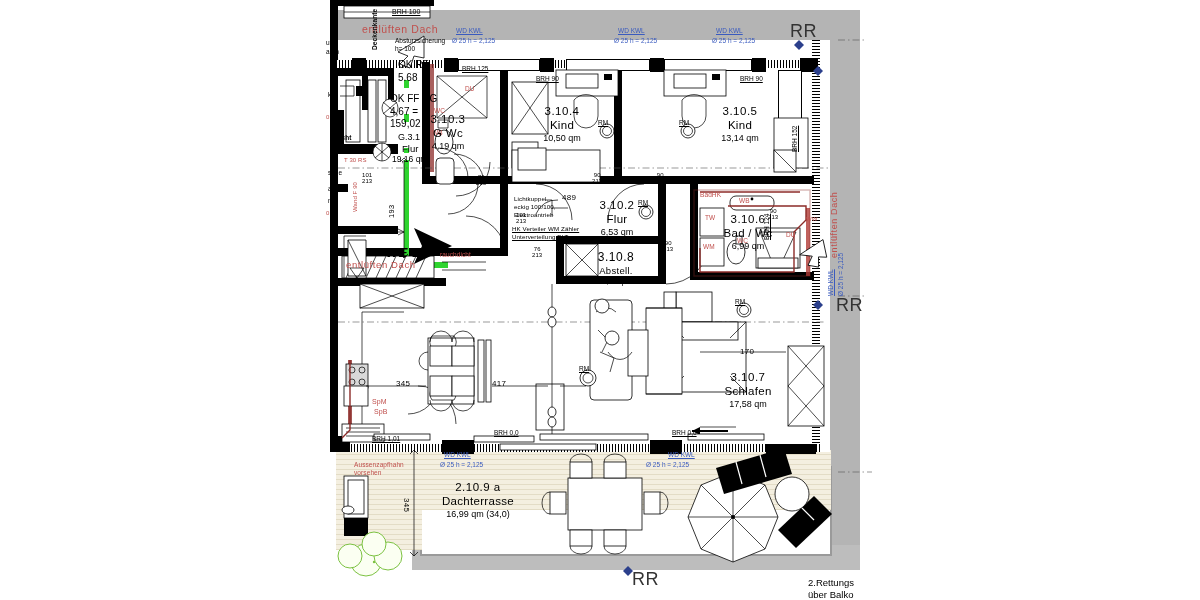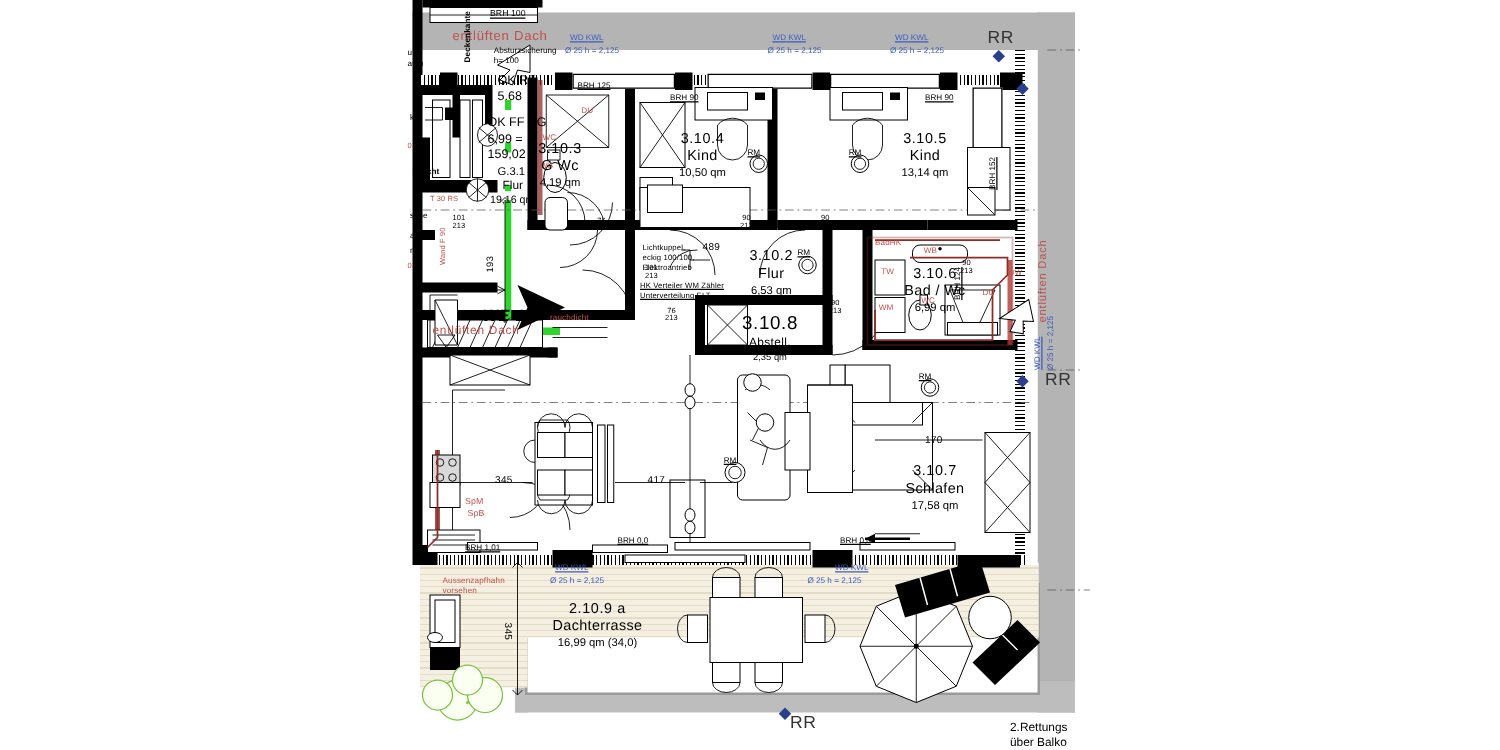--- a/index.html
+++ b/index.html
@@ -36,21 +36,21 @@
   .tiny{font-size:5.2px;letter-spacing:.1px;}
   .tiny6{font-size:6px;}
   .tiny7{font-size:7px;}
   .dim{font-size:8px;letter-spacing:.3px;}
   .red{color:#c0504d;}
   .bluel{color:#3a5bbf;}
   .u{text-decoration:underline;}
   .rot90{transform:rotate(-90deg);transform-origin:0 0;}
   .rot90b{transform:rotate(90deg);transform-origin:0 0;}
   .we{font-size:13px;font-style:italic;font-weight:bold;letter-spacing:.6px;}
-  .rr{font-size:14px;letter-spacing:.5px;color:#333;}
+  .rr{font-size:18px;letter-spacing:.5px;color:#333;}
   .entl{font-size:10.5px;color:#c0504d;letter-spacing:.6px;}
 
   .green{background:#2fd42f;}
   .redline{background:#8c2b28;}
   .redline2{background:#b03a34;}
 
   svg{position:absolute;overflow:visible;}
   .s7{fill:none;stroke:#000;stroke-width:.7;}
   .sr{fill:none;stroke:#8c2b28;stroke-width:1.4;}
   .fw{fill:#fff;stroke:#000;stroke-width:.8;}
@@ -362,21 +362,21 @@
   </svg>
 
   <div class="t tiny7 u" style="left:392px;top:8px;">BRH  100</div>
   <div class="t entl" style="left:362px;top:24px;">entlüften  Dach</div>
   <div class="t tiny6" style="left:395px;top:38px;font-size:6.5px;">Absturzsicherung</div>
   <div class="t tiny6" style="left:395px;top:46px;font-size:6.5px;">h= 100</div>
 
   <div class="t" style="left:398px;top:60px;font-size:10px;">OK RF</div>
   <div class="t" style="left:398px;top:73px;font-size:10px;">5.68</div>
   <div class="t" style="left:390px;top:94px;font-size:10px;">OK FF DG</div>
-  <div class="t" style="left:390px;top:107px;font-size:10px;">6,99 =</div>
+  <div class="t" style="left:390px;top:107px;font-size:10px;">4,67 =</div>
   <div class="t" style="left:390px;top:119px;font-size:10px;">159,02</div>
   <div class="t" style="left:398px;top:133px;font-size:9px;text-align:right;">G.3.1</div>
   <div class="t" style="left:402px;top:144px;font-size:9.5px;">Flur</div>
   <div class="t" style="left:392px;top:155px;font-size:8.5px;">19,16 qm</div>
 
   <div class="t tiny red" style="left:344px;top:157px;font-size:6px;">T 30  RS</div>
   <div class="t tiny" style="left:328px;top:170px;font-size:6.5px;">sche</div>
   <div class="t tiny" style="left:328px;top:186px;font-size:6.5px;">agen,</div>
   <div class="t tiny" style="left:328px;top:198px;font-size:6.5px;">n</div>
   <div class="t tiny" style="left:328px;top:92px;font-size:6.5px;">kn-</div>
@@ -450,21 +450,21 @@
     <div class="a">6,53 qm</div>
   </div>
 
   <div class="roomblock" style="left:700px;top:212px;width:96px;">
     <div class="n">3.10.6</div>
     <div class="m">Bad / Wc</div>
     <div class="a">6,99 qm</div>
   </div>
 
   <div class="roomblock" style="left:580px;top:250px;width:72px;">
-    <div class="n" style="font-size:15px;">3.10.8</div>
+    <div class="n" style="font-size:12px;">3.10.8</div>
     <div class="m" style="font-size:9.5px;">Abstell.</div>
     <div class="a" style="font-size:7.5px;">2,35 qm</div>
   </div>
 
 
   <div class="roomblock" style="left:702px;top:370px;width:92px;">
     <div class="n">3.10.7</div>
     <div class="m">Schlafen</div>
     <div class="a">17,58 qm</div>
   </div>
@@ -482,21 +482,21 @@
   <div class="t tiny7 u" style="left:579px;top:366px;font-size:6.5px;">RM</div>
 
   <div class="t tiny" style="left:514px;top:196px;font-size:6.2px;">Lichtkuppel,</div>
   <div class="t tiny" style="left:514px;top:204px;font-size:6.2px;">eckig 100/100,</div>
   <div class="t tiny" style="left:514px;top:212px;font-size:6.2px;">Elektroantrieb</div>
   <div class="t tiny u" style="left:512px;top:226px;font-size:6.2px;">HK Verteiler  WM  Zähler</div>
   <div class="t tiny u" style="left:512px;top:234px;font-size:6.2px;">Unterverteilung ELT</div>
 
   <div class="t dim" style="left:562px;top:194px;">489</div>
   <div class="t dim" style="left:396px;top:380px;">345</div>
-  <div class="t dim" style="left:518px;top:380px;">417</div>
+  <div class="t dim" style="left:492px;top:380px;">417</div>
   <div class="t dim" style="left:740px;top:348px;">170</div>
   <div class="t dim rot90b" style="left:410px;top:498px;">345</div>
 
   <div class="t tiny" style="left:476px;top:174px;font-size:6px;text-align:center;line-height:1.05;">76<br>213</div>
   <div class="t tiny" style="left:592px;top:172px;font-size:6px;text-align:center;line-height:1.05;">90<br>213</div>
   <div class="t tiny" style="left:655px;top:172px;font-size:6px;text-align:center;line-height:1.05;">90<br>213</div>
   <div class="t tiny" style="left:516px;top:212px;font-size:6px;text-align:center;line-height:1.05;">101<br>213</div>
   <div class="t tiny" style="left:527px;top:218px;font-size:6px;text-align:center;line-height:1.05;">&nbsp;</div>
   <div class="t tiny" style="left:528px;top:218px;font-size:6px;text-align:center;line-height:1.05;">&nbsp;</div>
   <div class="t tiny" style="left:532px;top:246px;font-size:6px;text-align:center;line-height:1.05;">76<br>213</div>

